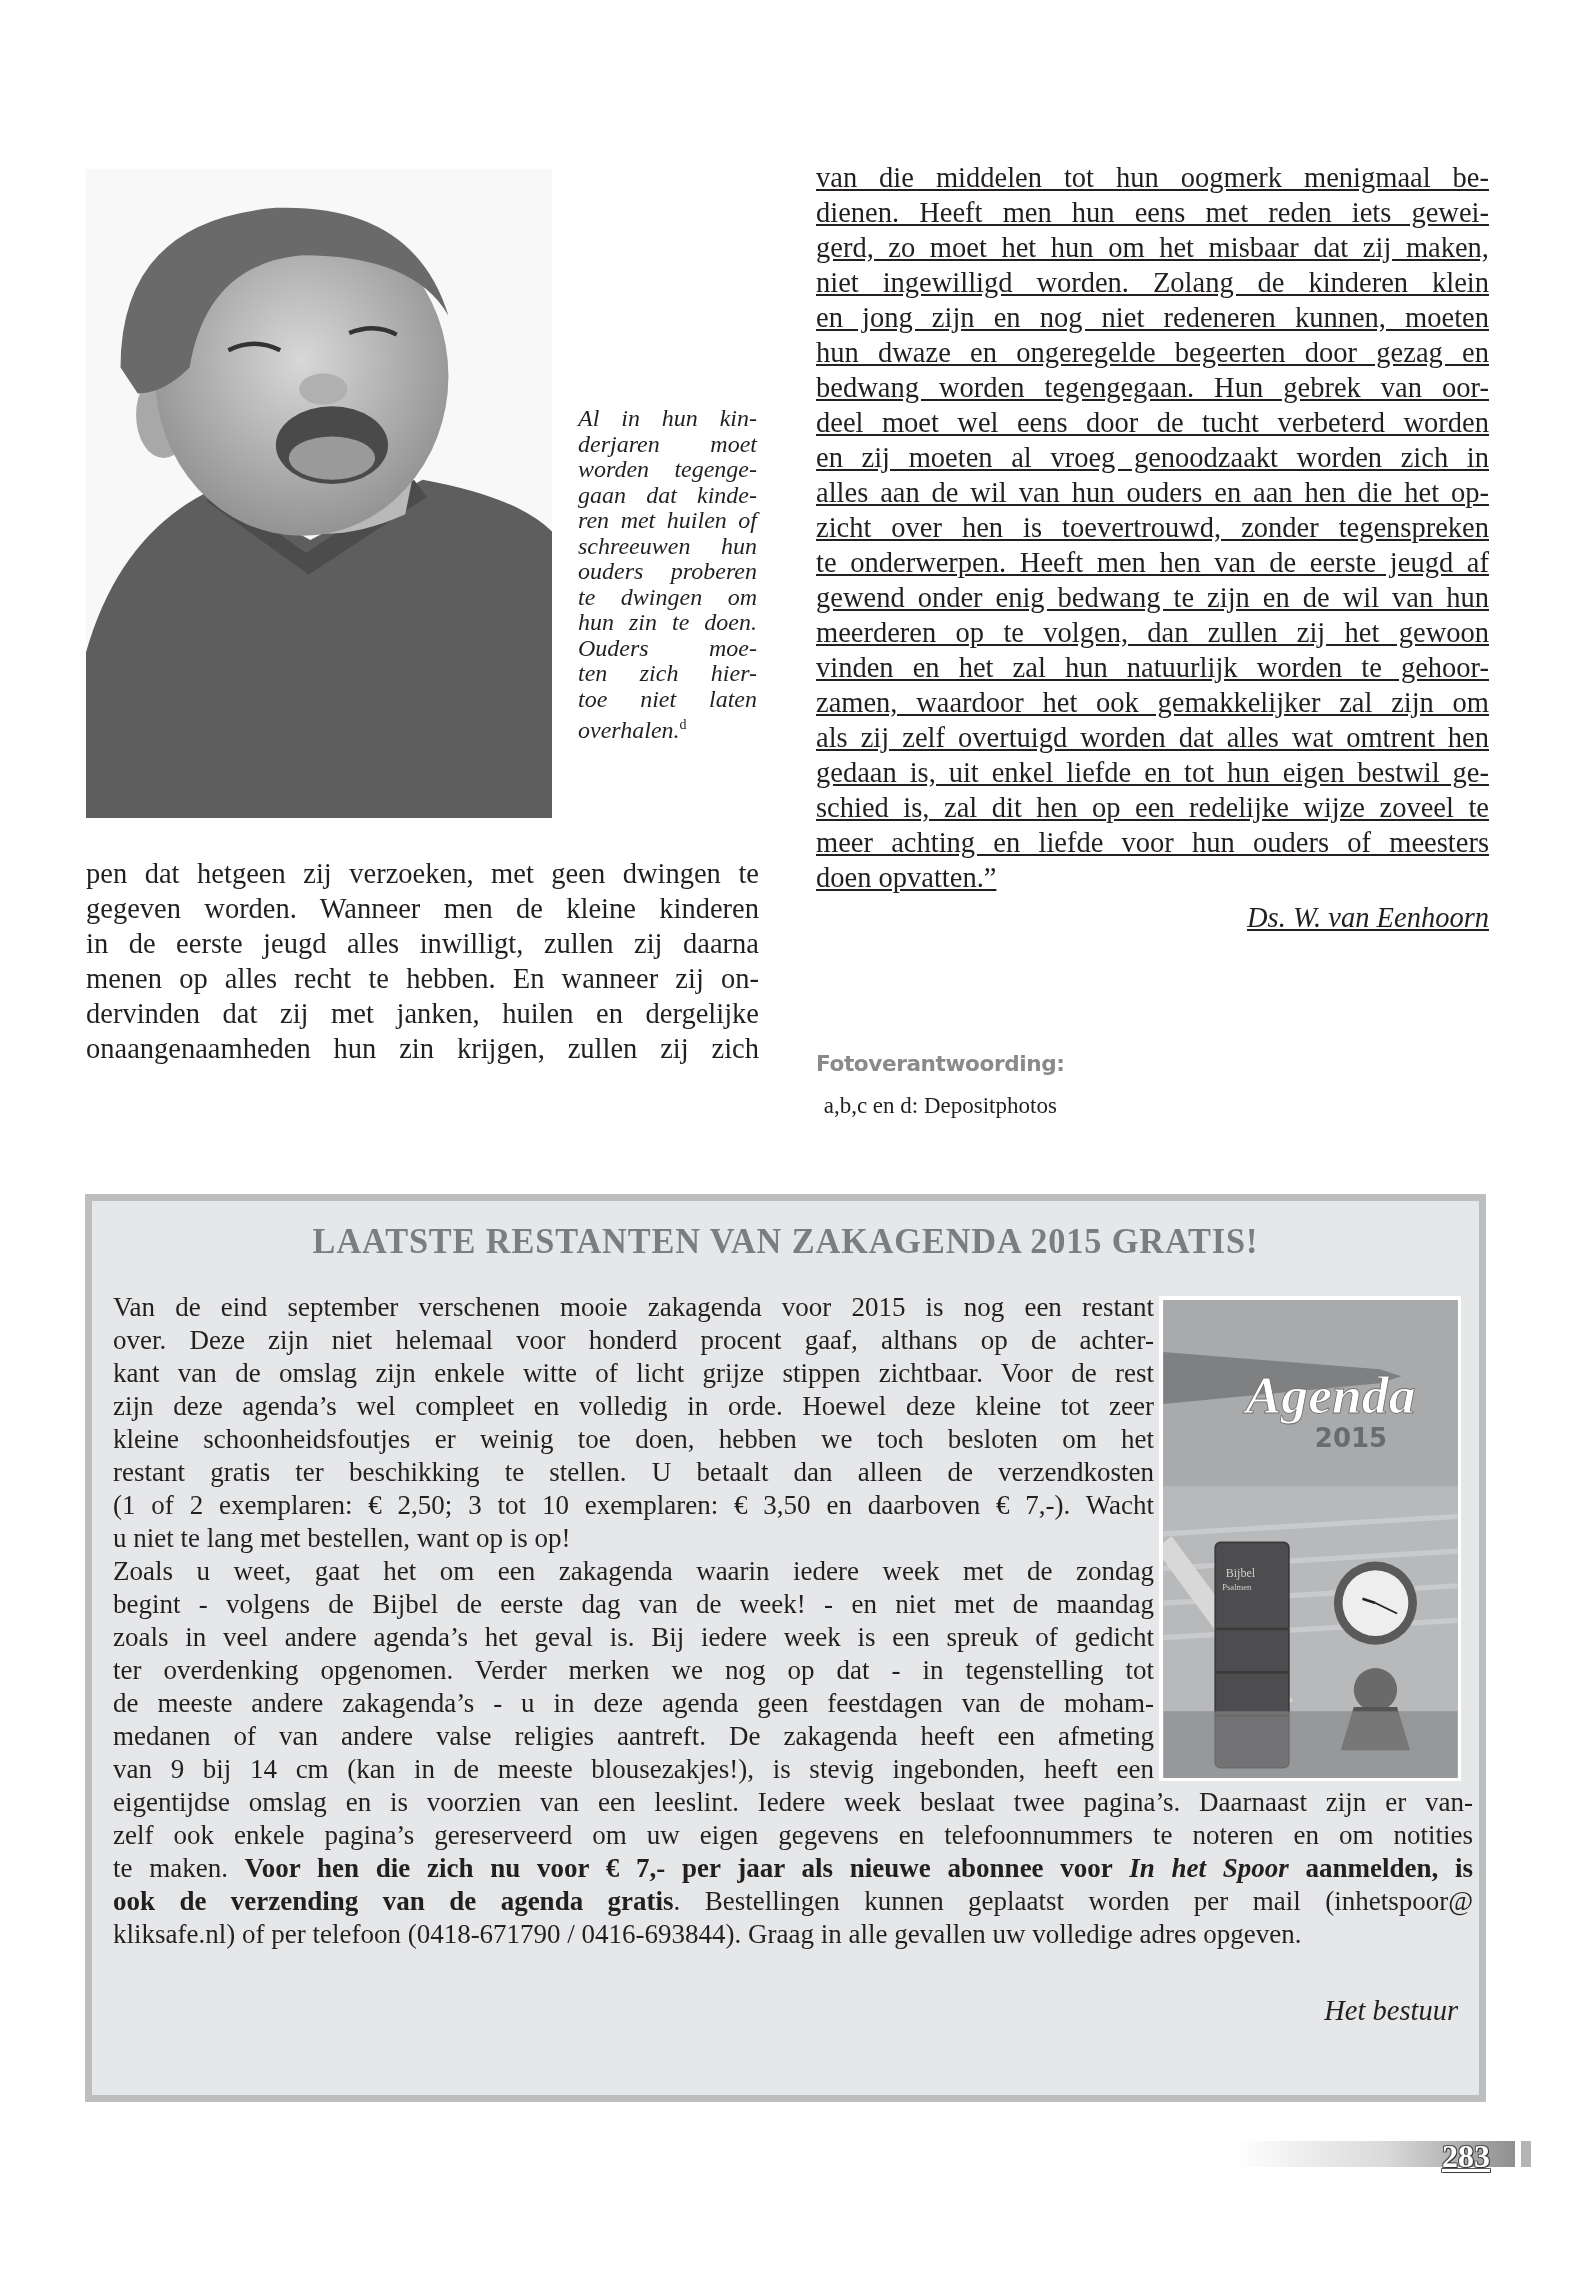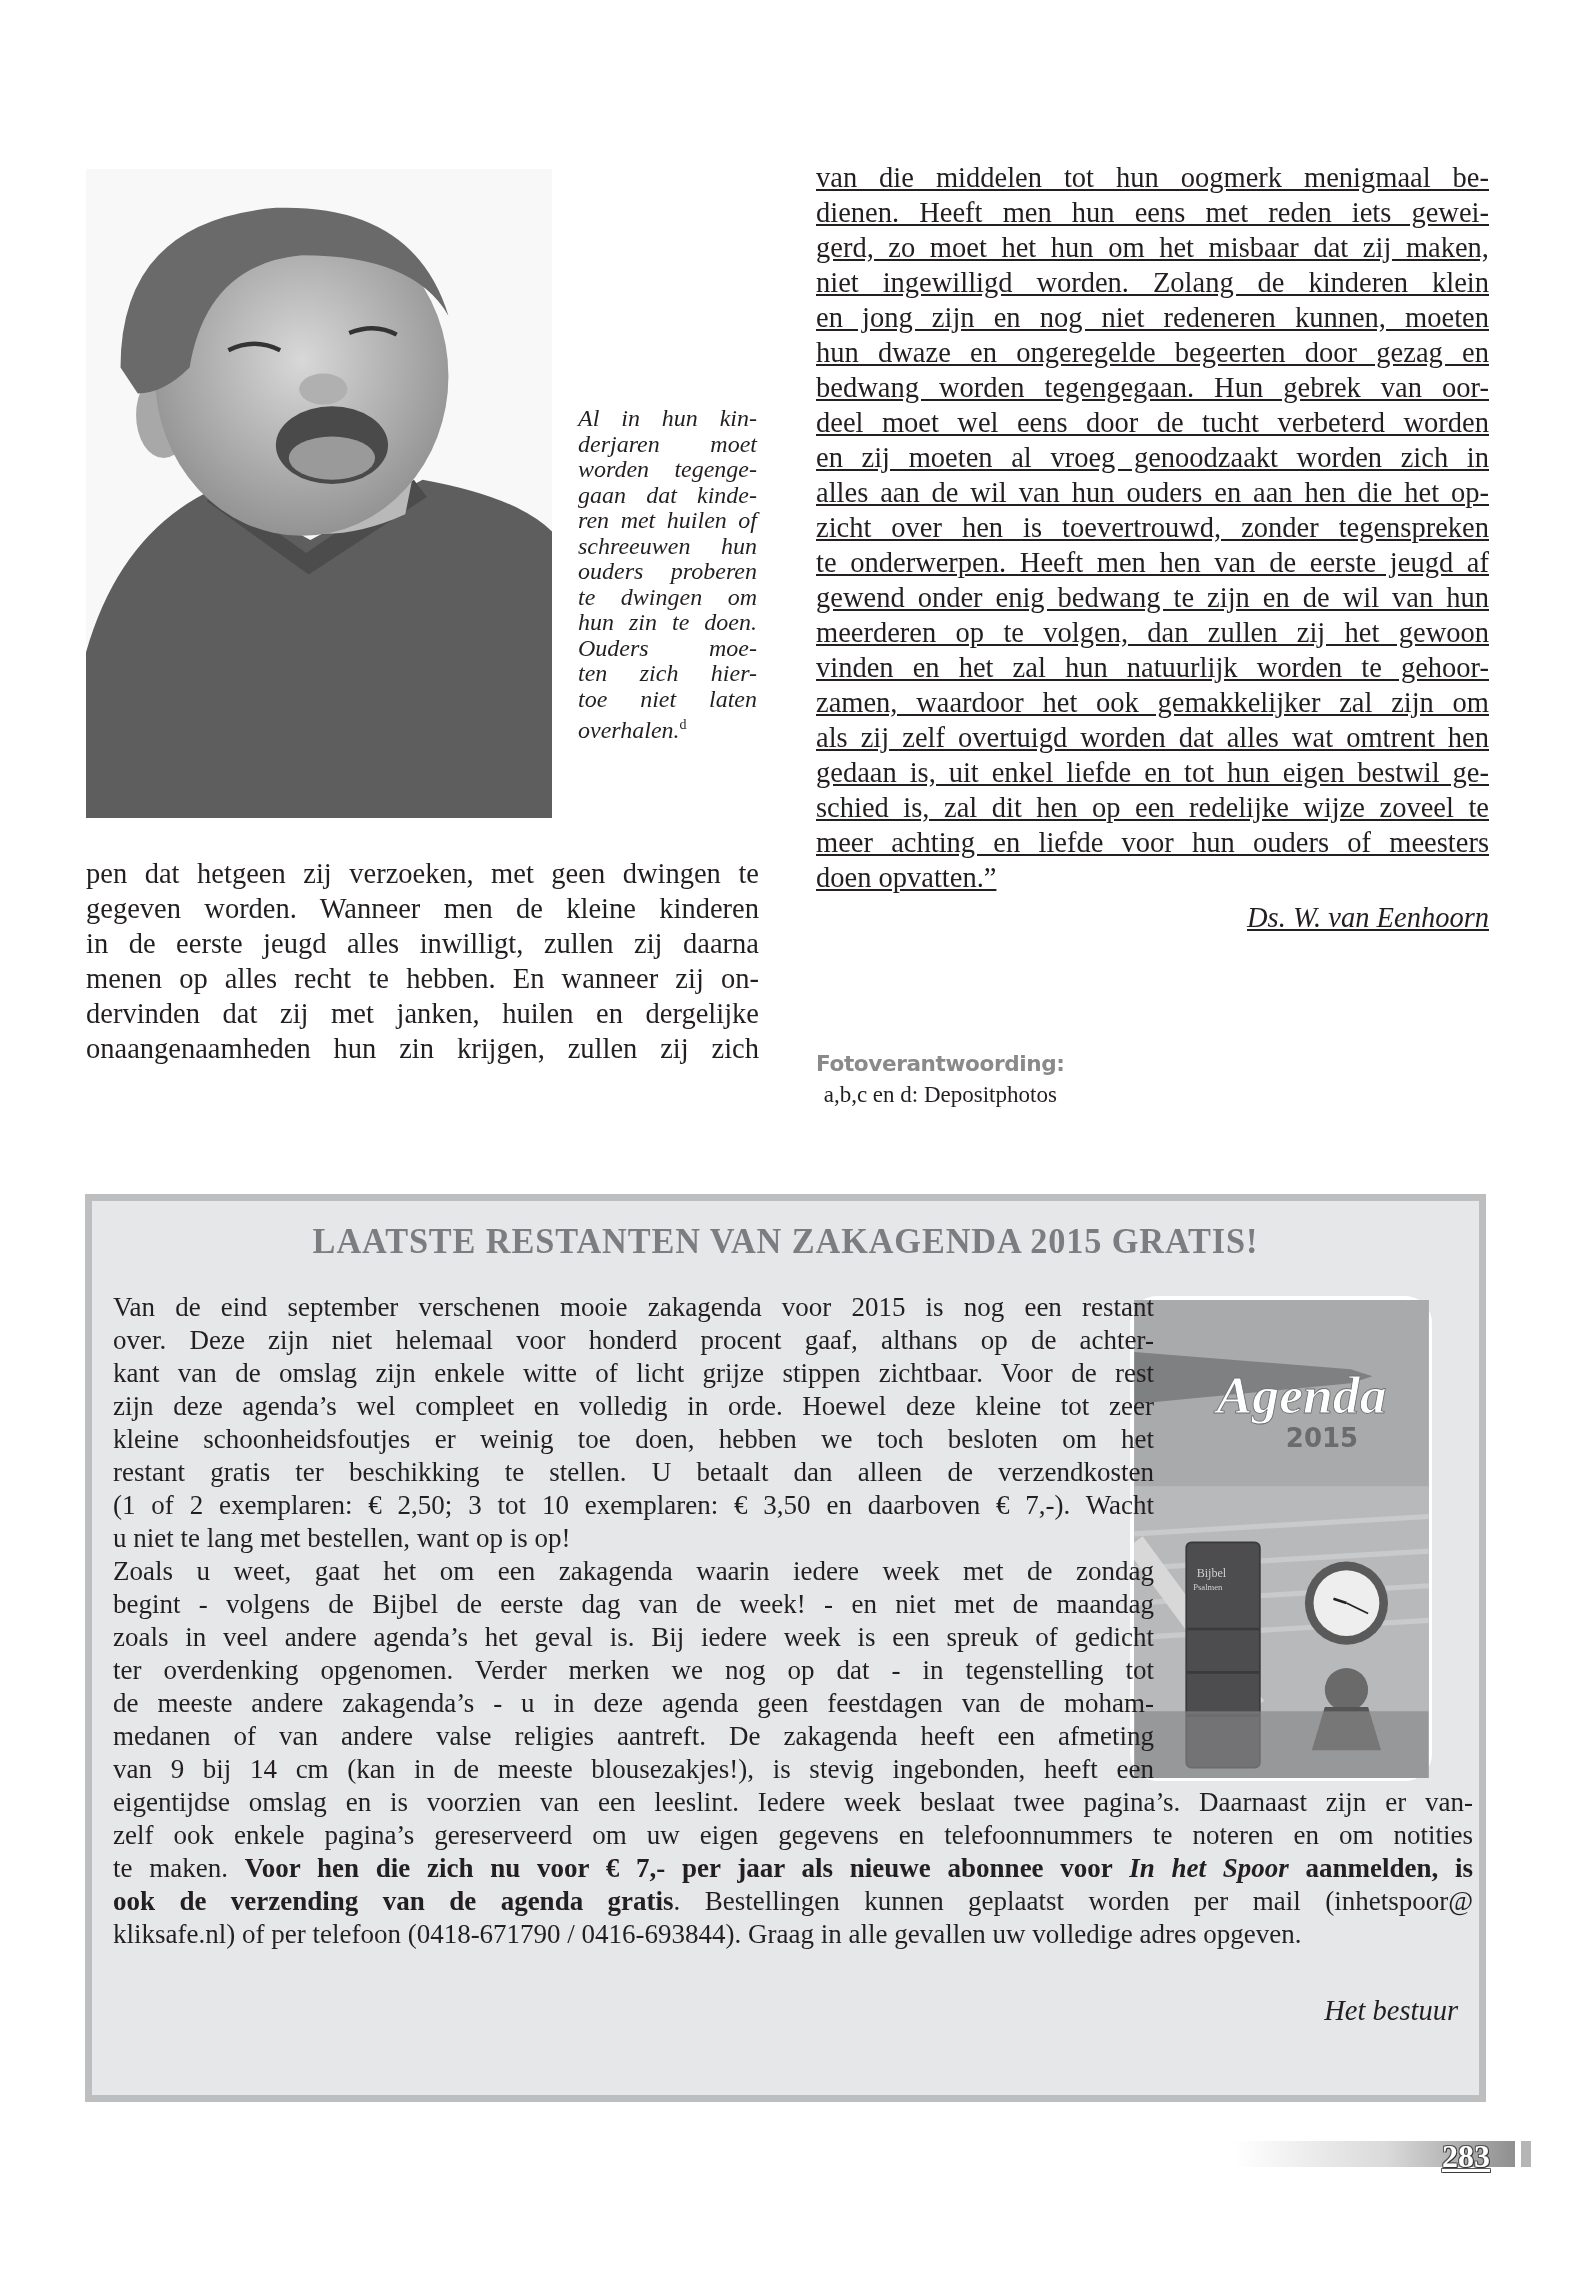--- a/index.html
+++ b/index.html
@@ -21,38 +21,38 @@
   .col-left { position: absolute; left: 86px; top: 856px; width: 673px;
               font-size: 28.5px; line-height: 35px; text-align: justify; }
   .col-right { position: absolute; left: 816px; top: 160px; width: 673px;
                font-size: 28.5px; line-height: 35px; text-align: justify; text-decoration: underline; }
   .line { display: block; text-align: justify; text-align-last: justify; white-space: nowrap; }
   .line.last { text-align-last: left; }
   .signature { text-align: right; font-style: italic; font-size: 28.5px; margin-top: 5.2px; }
 
   .credits { position: absolute; left: 816px; top: 1051px; text-align: center; }
   .credits-label { font-family: "DejaVu Sans", sans-serif; font-weight: bold; font-size: 21.6px; color: #8a8a8a; letter-spacing: -0.4px; }
-  .credits-text { font-size: 23px; margin-top: 6px; }
+  .credits-text { font-size: 23px; margin-top: 17px; }
 
   
   .box { position: absolute; left: 85px; top: 1194px; width: 1401px; height: 908px;
          background: #bdbec0; }
   .box-inner { position: absolute; left: 7px; top: 7px; right: 7px; bottom: 7px; background: #e6e7e8; }
   .box-title { position: absolute; left: 0; right: 0; top: 21px; text-align: center;
                font-family: "Liberation Serif", serif; font-weight: bold; font-size: 35px;
                color: #7c7d80; letter-spacing: 0.9px; transform: scaleX(0.98); }
   .box-text { position: absolute; left: 21px; top: 90px; width: 1360px;
               font-size: 27px; line-height: 33px; }
   .box-text .line { text-align: justify; }
   .box-text .narrow { width: 1041px; }
   .box-text b { font-weight: bold; }
   .box-sign { position: absolute; right: 21px; top: 794px; font-style: italic; font-size: 28.5px; }
 
-  .agenda-img { position: absolute; left: 1038px; top: 95px; width: 302px; height: 485px;
-                background: #ffffff; padding: 3.5px; box-sizing: border-box; border-radius: 27px; }
+  .agenda-img { position: absolute; left: 1067px; top: 95px; width: 302px; height: 485px;
+                background: #ffffff; padding: 3.5px; box-sizing: border-box; }
   .agenda-img svg { width: 100%; height: 100%; display: block; }
 
   
   .pnum-bar { position: absolute; left: 1234px; top: 2141px; width: 281px; height: 26px;
               background: linear-gradient(to right, #ffffff 0%, #d9d9d9 55%, #8f8f8f 100%); }
   .pnum { position: absolute; right: 25px; top: -3.5px; font-weight: bold; font-size: 32px; color: #ffffff;
           text-shadow: 0.9px 0.9px 0 #333, -0.9px -0.9px 0 #555, 0.9px -0.9px 0 #555, -0.9px 0.9px 0 #555; text-decoration: underline; }
   .pnum-tab { position: absolute; left: 1521px; top: 2141px; width: 10.4px; height: 26px; background: #b5b5b5; }
 </style>
 </head>

